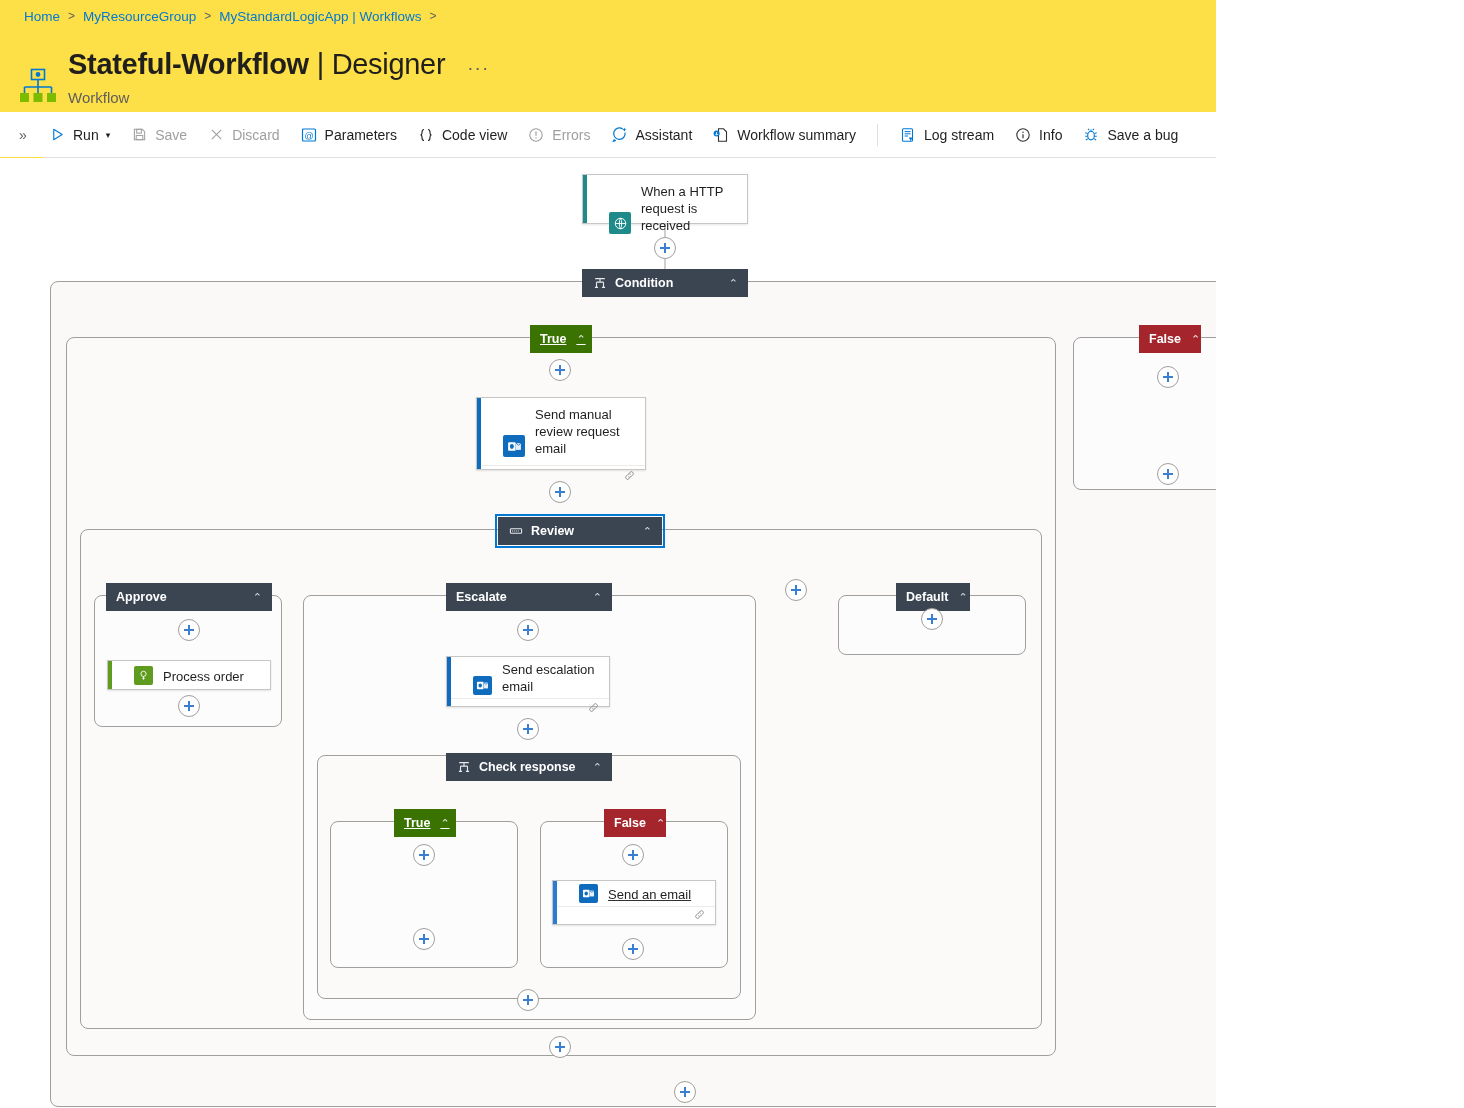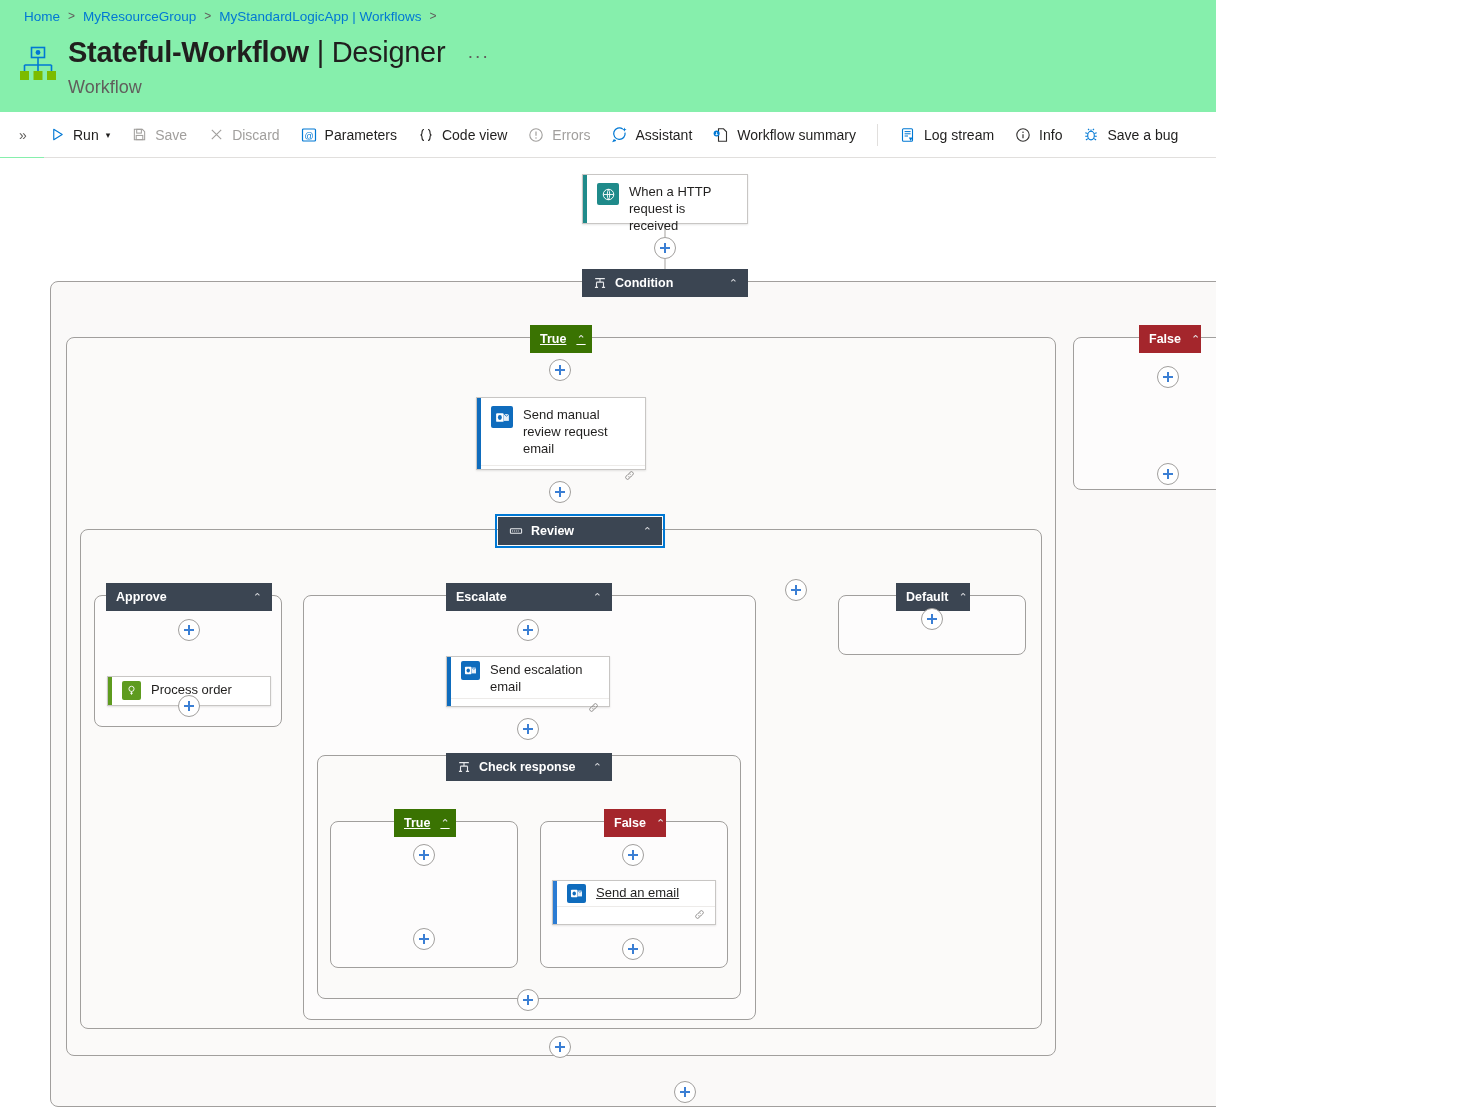--- a/index.html
+++ b/index.html
@@ -7,21 +7,21 @@
     padding: 0;
     background: #ffffff;
     font-family: "Liberation Sans", sans-serif;
     color: #323130;
   }
   #page {
     position: relative;
     width: 1216px;
     height: 1108px;
     overflow: hidden;
-    background: #86efac;
+    background: #fde047;
   }
 
   
   #breadcrumb {
     position: absolute;
     left: 24px;
     top: 6px;
     height: 20px;
     display: flex;
     align-items: center;
@@ -35,23 +35,23 @@
   #breadcrumb .sep {
     color: #605e5c;
     margin: 0 8px;
     font-size: 12px;
   }
 
   
   #title-row {
     position: absolute;
     left: 18px;
-    top: 36px;
-    display: flex;
-    align-items: flex-start;
+    top: 48px;
+    display: flex;
+    align-items: flex-end;
   }
   #app-logo {
     width: 40px;
     height: 40px;
     margin-top: 8px;
     margin-right: 10px;
     flex: none;
   }
   #title-text-wrap { display: flex; flex-direction: column; }
   #title-line {
@@ -69,21 +69,21 @@
   #page-title .light { font-weight: 400; }
   #title-ellipsis {
     margin-left: 22px;
     font-size: 19px;
     color: #605e5c;
     letter-spacing: 1px;
     cursor: pointer;
     line-height: 1;
   }
   #page-subtitle {
-    font-size: 18px;
+    font-size: 15px;
     color: #605e5c;
     margin-top: 1px;
   }
 
   
   #toolbar {
     position: absolute;
     left: 0;
     top: 112px;
     width: 1464px;
@@ -178,22 +178,22 @@
     flex-direction: column;
     cursor: pointer;
   }
   .card .accent {
     position: absolute;
     left: 0; top: 0; bottom: 0;
     width: 4px;
   }
   .card .body {
     display: flex;
-    align-items: flex-start;
-    padding: 8px 10px 8px 14px;
+    align-items: flex-end;
+    padding: 8px 10px 8px 26px;
     flex: 1;
   }
   .card .ico {
     width: 22px;
     height: 22px;
     border-radius: 2px;
     flex: none;
     margin-right: 10px;
     display: flex;
     align-items: center;
@@ -559,21 +559,21 @@
       </span>
       <span class="ptext">Review</span>
       <span class="pcaret">⌃</span>
     </div>
 
     <div class="pill" style="left:106px; top:425px; width:166px;">
       <span class="ptext">Approve</span>
       <span class="pcaret">⌃</span>
     </div>
     <div class="plus" style="left:178px; top:461px;"></div>
-    <div class="card" style="left:107px; top:518px; width:164px; height:30px;">
+    <div class="card" style="left:107px; top:502px; width:164px; height:30px;">
       <span class="accent" style="background:#5e9b1f;"></span>
       <div class="body" style="padding-top:4px;padding-bottom:4px;">
         <span class="ico" style="background:#5e9b1f;width:19px;height:19px;">
           <svg width="13" height="13" viewBox="0 0 16 16">
               <circle cx="8" cy="6" r="3.2" fill="none" stroke="#fff" stroke-width="1.1"></circle>
               <path d="M8 9.2v4M6.4 11.4h3.2" stroke="#fff" stroke-width="1.1" fill="none"></path>
             </svg>
         </span>
         <span class="label">Process order</span>
       </div>

